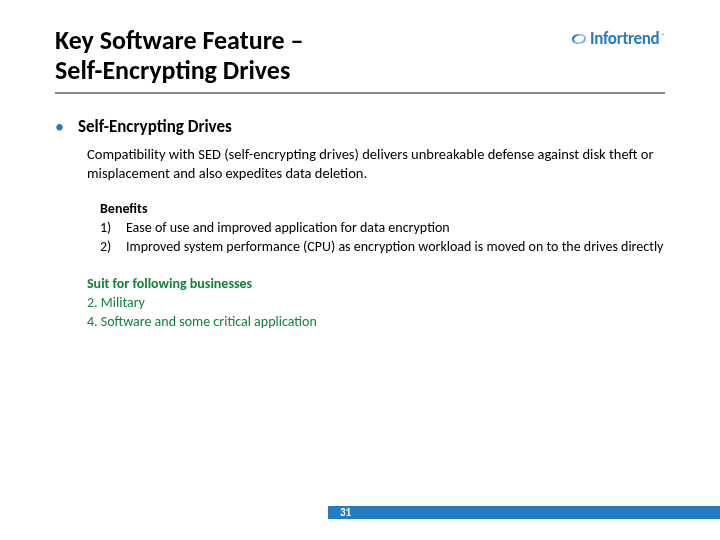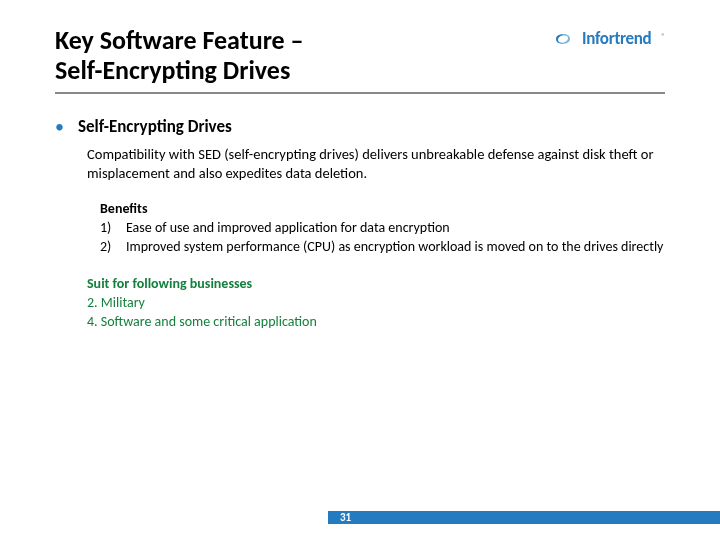--- a/index.html
+++ b/index.html
@@ -26,21 +26,21 @@
   }
   .title {
     font-size: 26px;
     font-weight: 700;
     line-height: 1.15;
     color: #000;
   }
   .logo {
     display: flex;
     align-items: center;
-    gap: 10px;
+    gap: 2px;
     margin-top: 2px;
   }
   .logo-mark {
     width: 18px;
     height: 16px;
     display: inline-block;
     position: relative;
   }
   .logo-text {
     font-size: 17px;
@@ -110,21 +110,21 @@
   .suit .hdr {
     font-weight: 700;
   }
   .footer-bar {
     position: absolute;
     left: 0;
     bottom: 16px;
     width: 720px;
     height: 18px;
     display: flex;
-    align-items: flex-end;
+    align-items: flex-start;
   }
   .footer-gap-left { width: 48px; }
   .footer-light {
     flex: 0 0 280px;
     background: #d9e7f3;
   }
   .footer-dark {
     flex: 1;
     background: #247bbf;
     display: flex;

